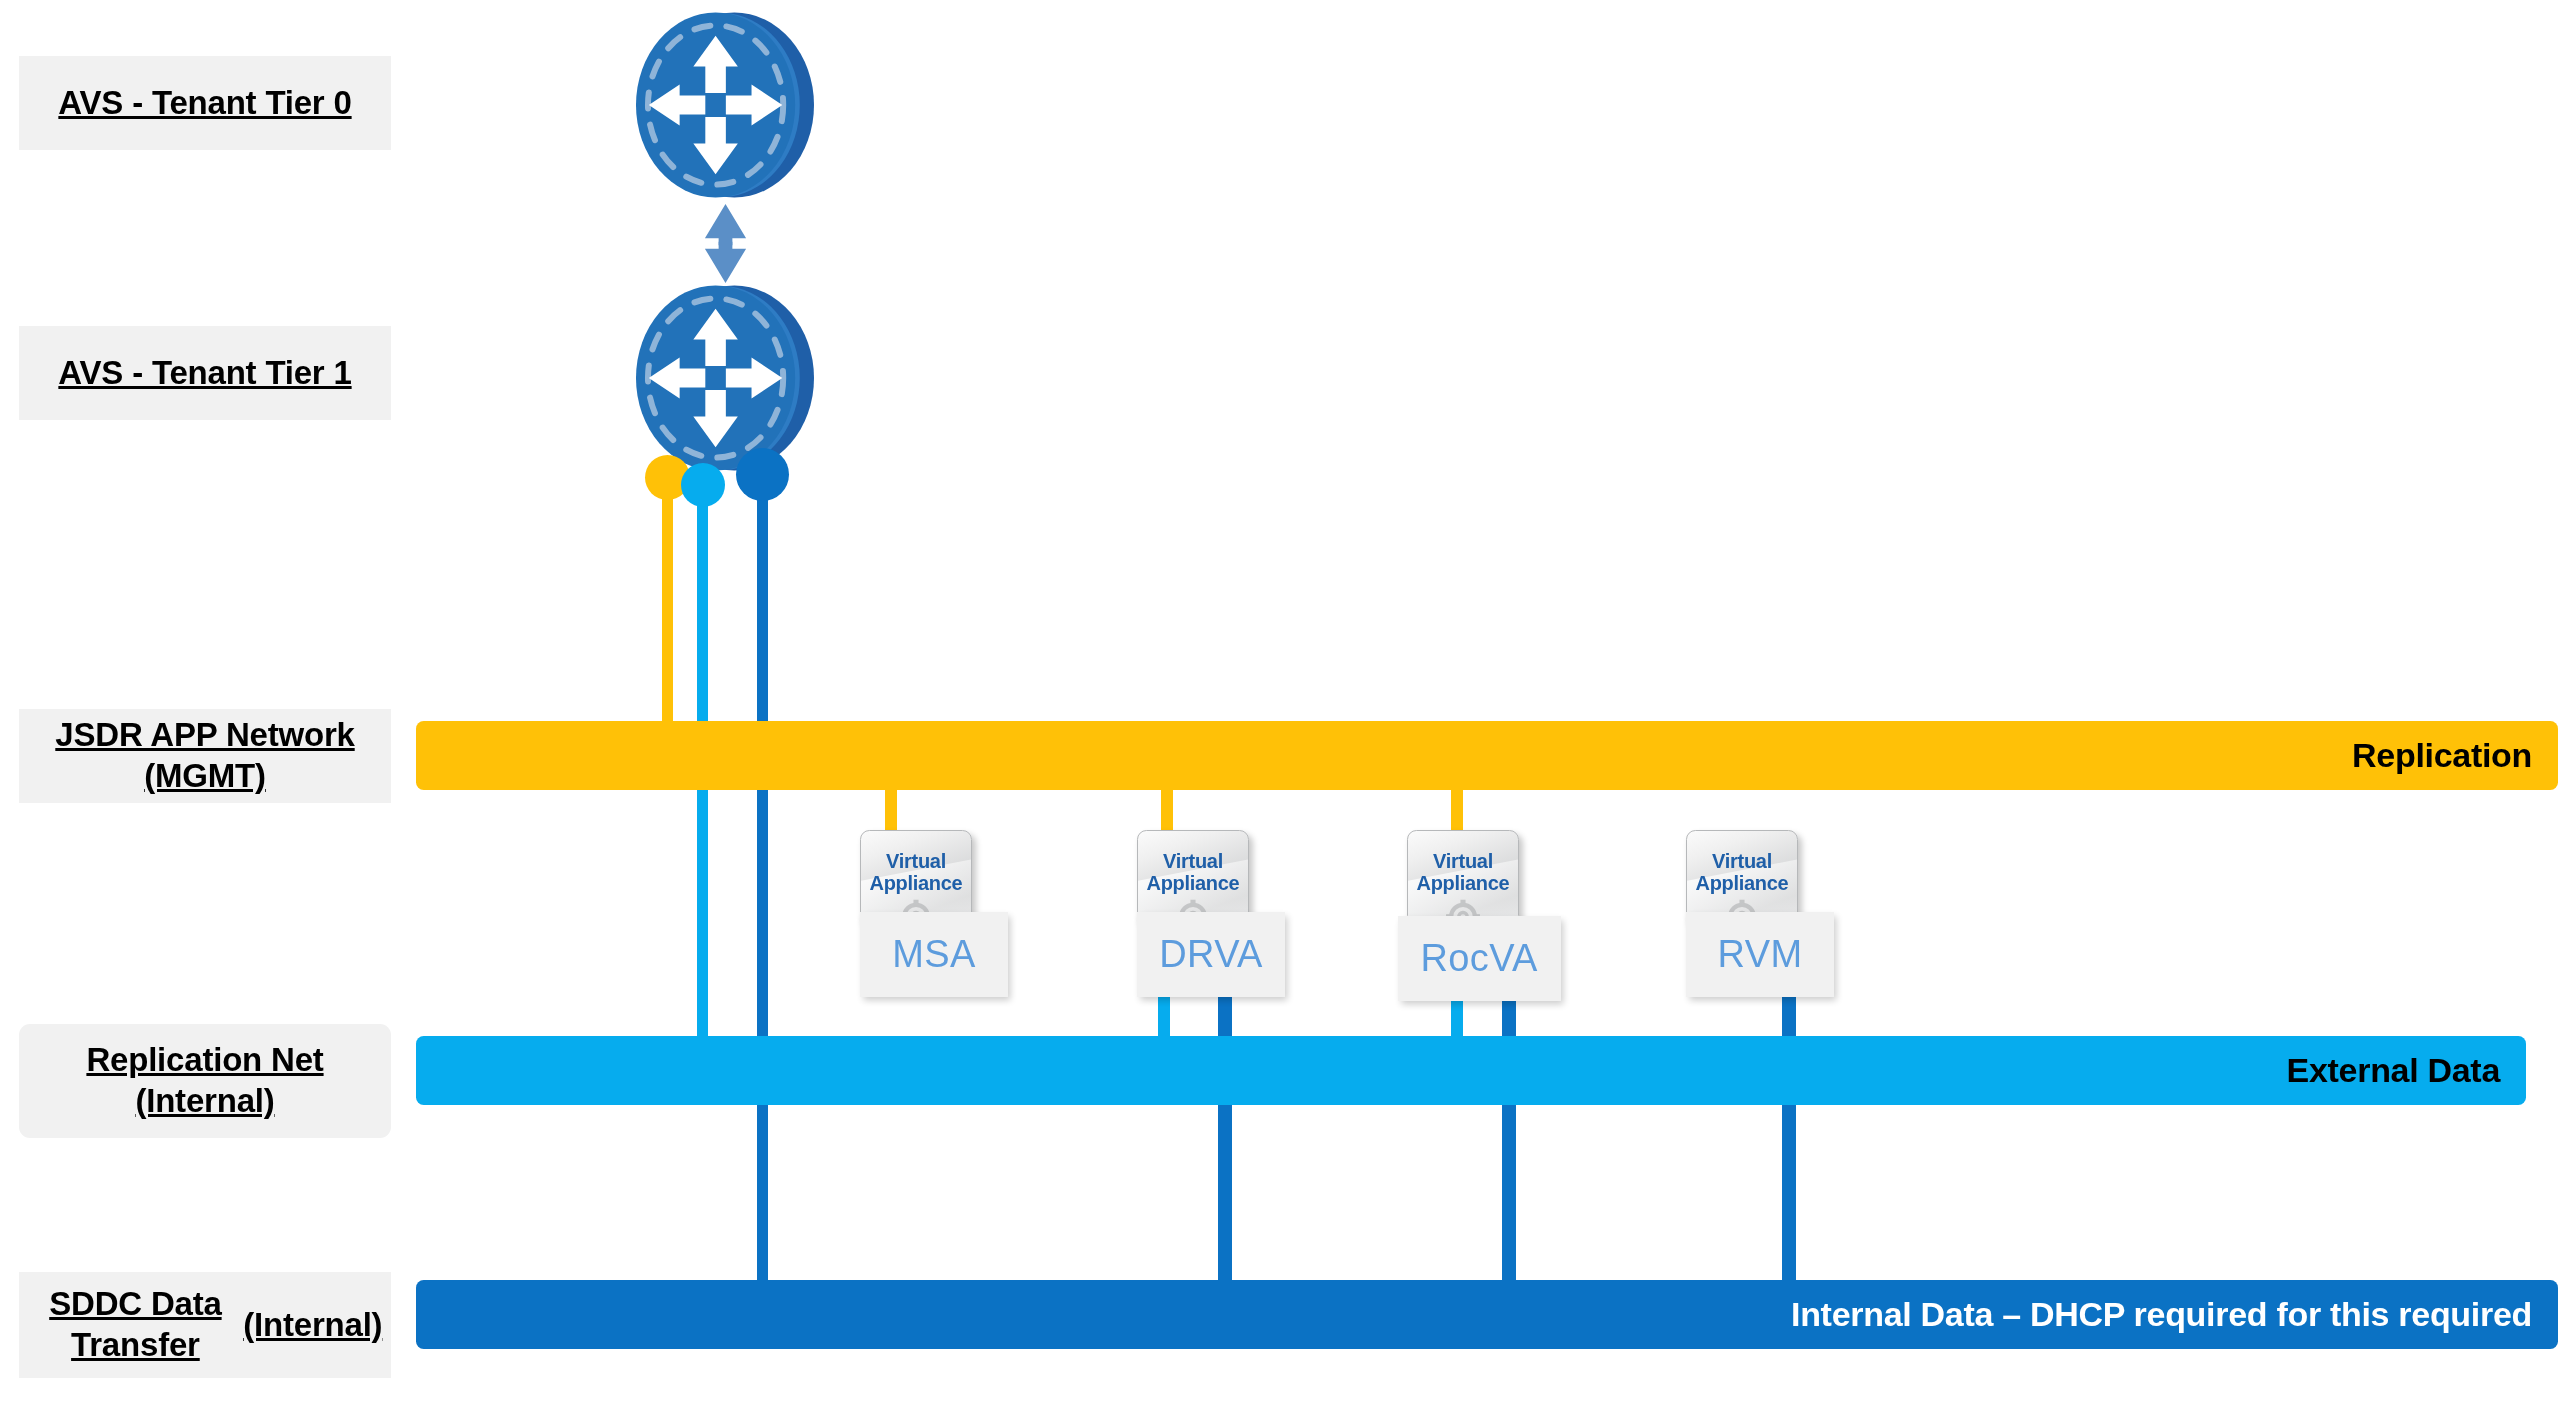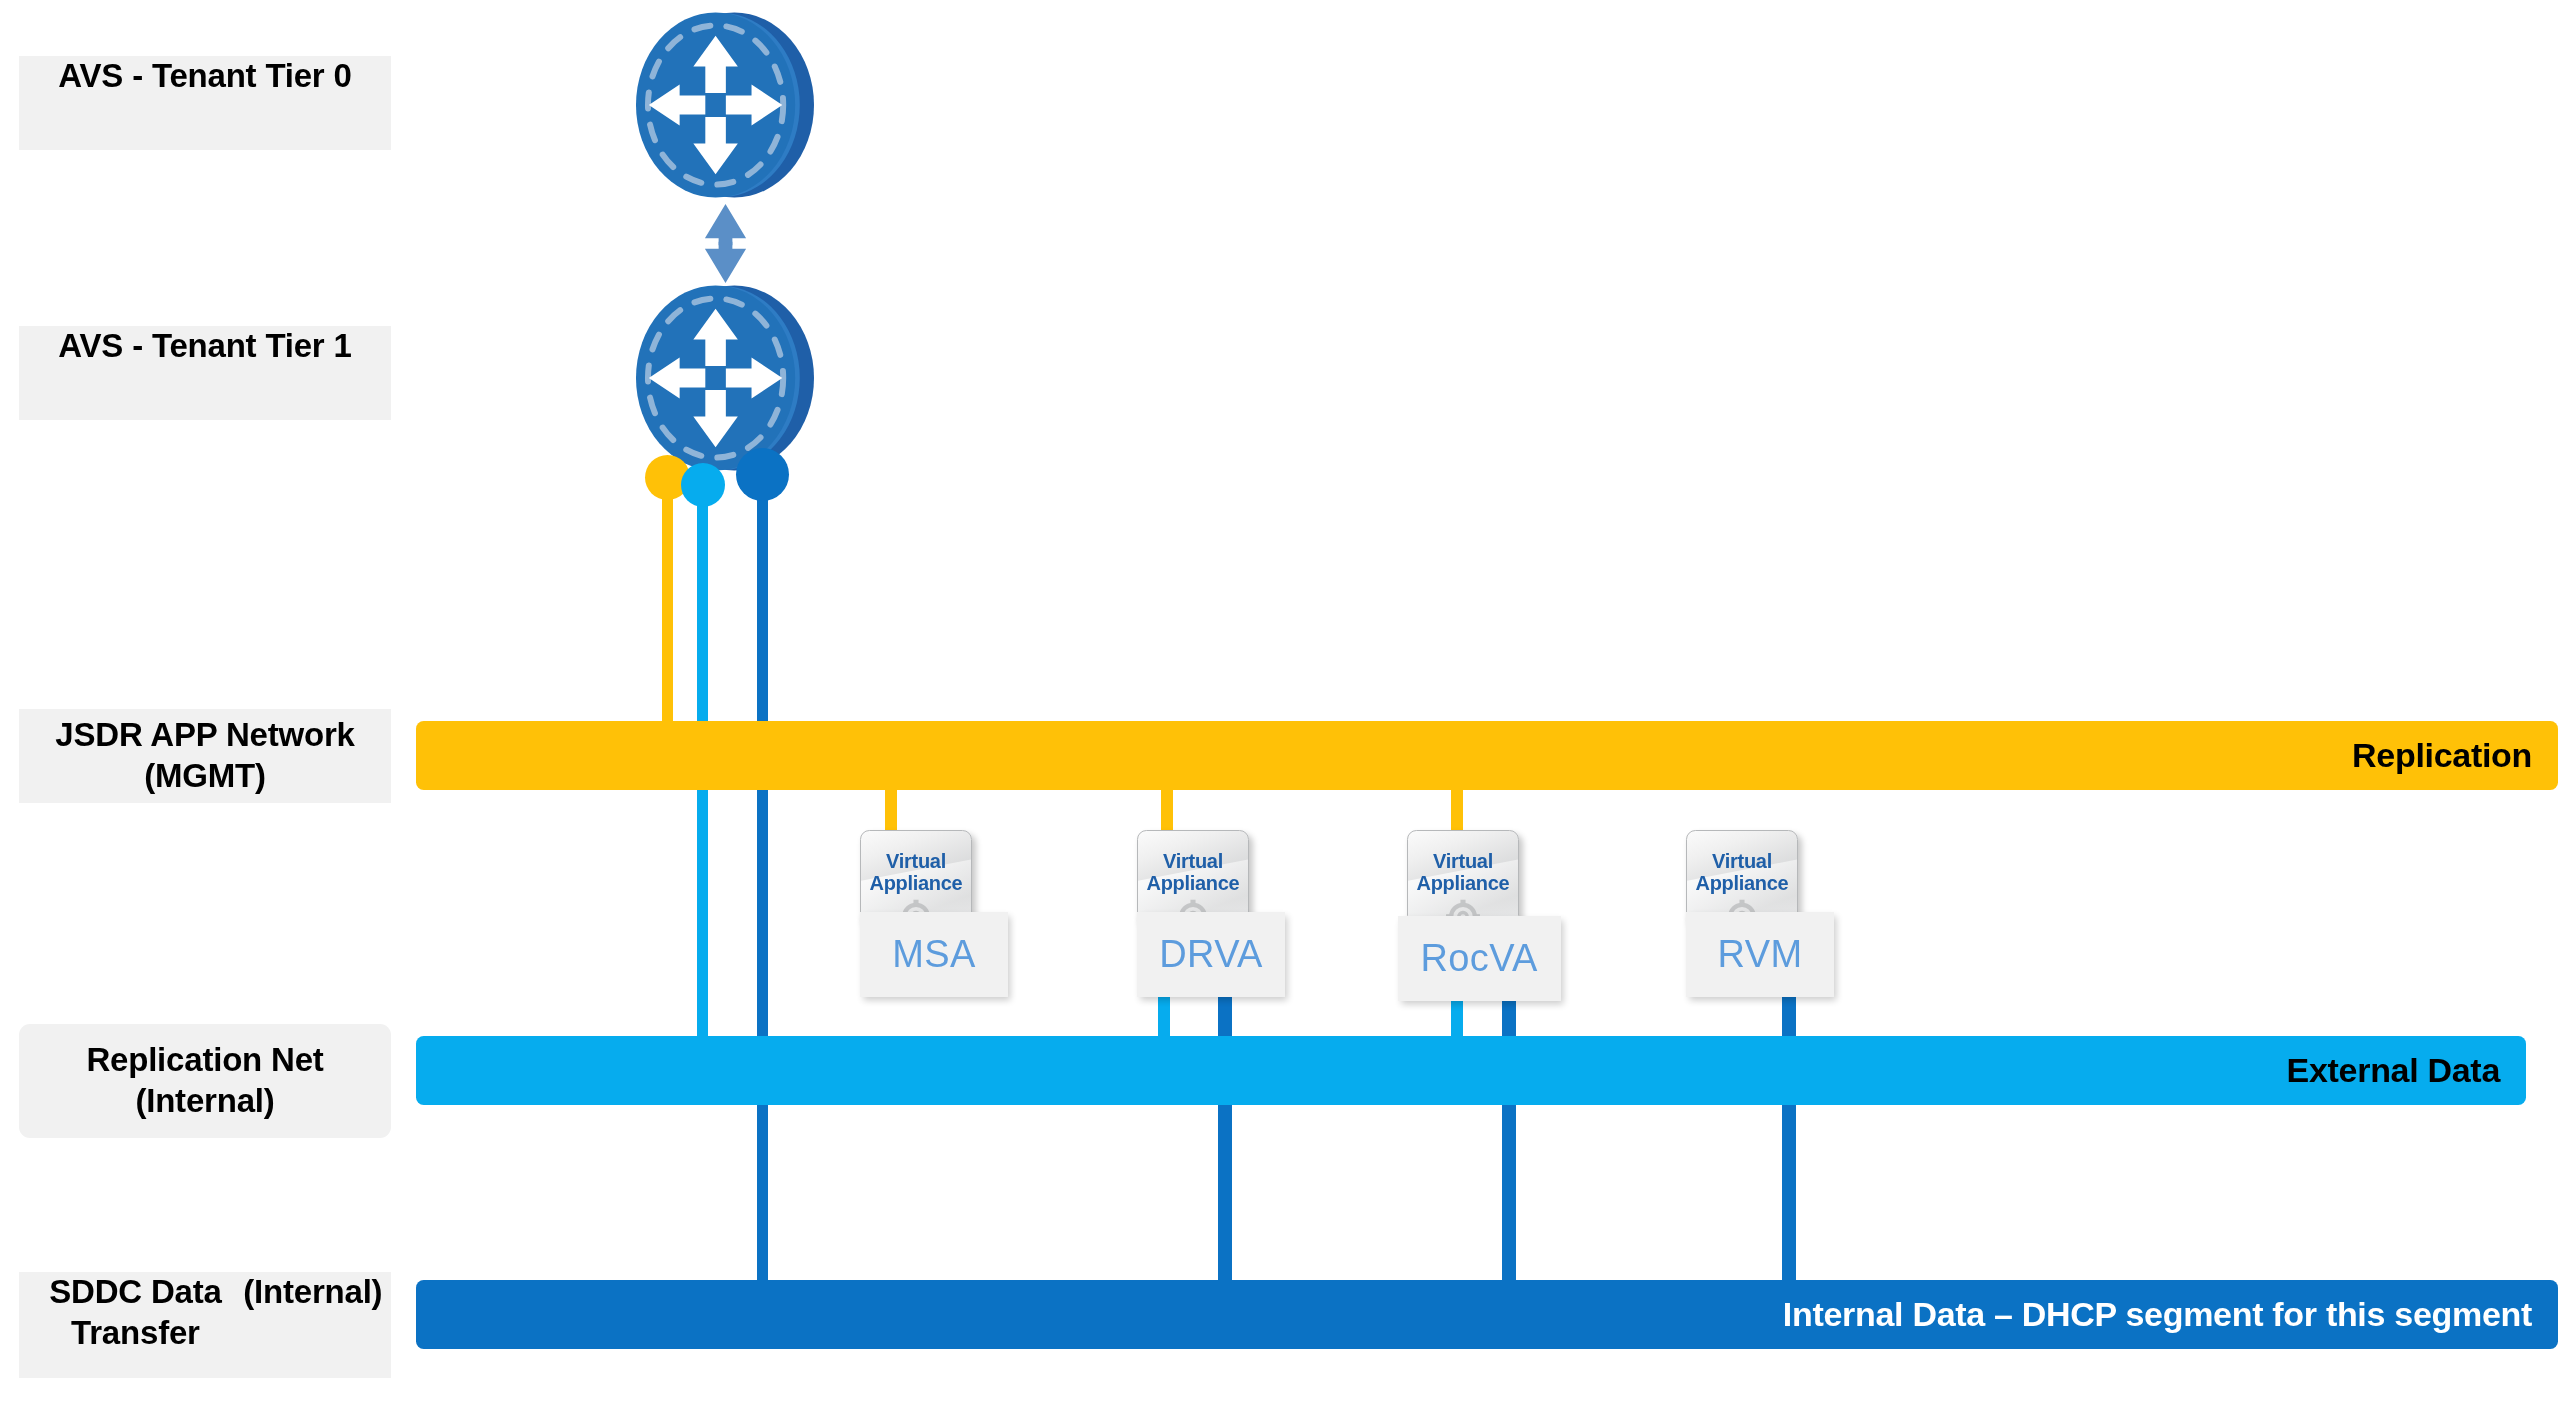--- a/index.html
+++ b/index.html
@@ -4,24 +4,24 @@
 <style>
   html,body{margin:0;padding:0;background:#ffffff;}
   body{width:2576px;height:1421px;position:relative;overflow:hidden;
        font-family:"Liberation Sans","DejaVu Sans",sans-serif;}
 
   .stage{position:absolute;left:0;top:0;width:2576px;height:1421px;}
 
   
   .caption{
     position:absolute;background:#f1f1f1;
-    display:flex;justify-content:center;
+    display:flex;align-items:center;justify-content:center;
     text-align:center;color:#000000;font-weight:bold;
     font-size:33px;line-height:1.24;letter-spacing:-0.2px;
-    padding:0 8.6px;box-sizing:border-box;
+    padding:0 8.6px;box-sizing:border-box;text-decoration:underline;
   }
 
   
   .netbar{
     position:absolute;border-radius:7.7px;
     display:flex;align-items:center;justify-content:flex-end;
     box-sizing:border-box;padding-right:26px;
     font-weight:bold;font-size:34px;letter-spacing:-0.3px;
   }
 
@@ -114,21 +114,21 @@
 
   <div class="netbar" style="left:416px;top:721px;width:2142px;height:69px;background:#FFC107;color:#000000;">
     <span>Replication</span>
   </div>
 
   <div class="netbar" style="left:416px;top:1036px;width:2110px;height:69px;background:#06ACEE;color:#000000;">
     <span>External Data</span>
   </div>
 
   <div class="netbar" style="left:416px;top:1280px;width:2142px;height:69px;background:#0B72C4;color:#ffffff;">
-    <span>Internal Data – DHCP segment for this segment</span>
+    <span>Internal Data – DHCP required for this required</span>
   </div>
 
   <div class="router" style="left:630px;top:10.3px;width:190px;height:190px;">
     <svg width="190" height="190" viewBox="0 0 222 222">
 
       <ellipse cx="122" cy="111" rx="93" ry="108" fill="#1F5FA8"></ellipse>
       <path d="M118 4 A93 108 0 0 1 118 218 L104 218 A93 108 0 0 0 104 4 Z" fill="#2E7CC4"></path>
 
       <ellipse cx="100" cy="111" rx="93" ry="108" fill="#2272B9"></ellipse>
 

